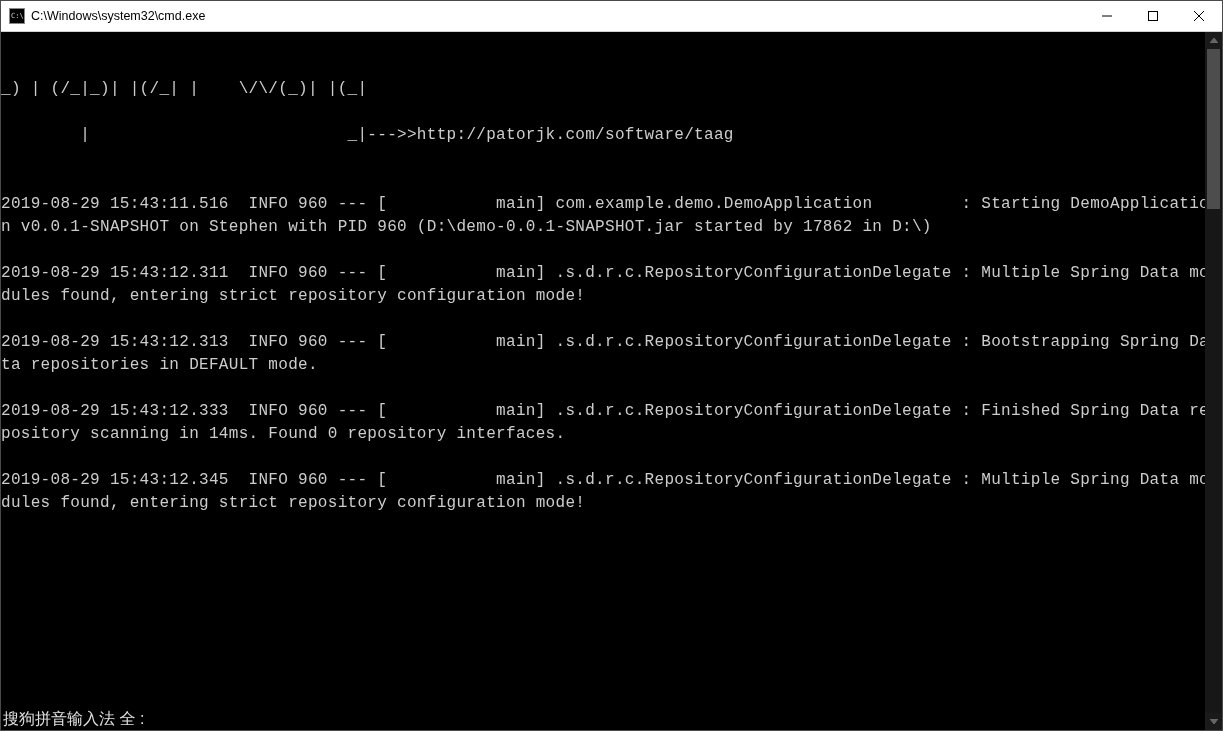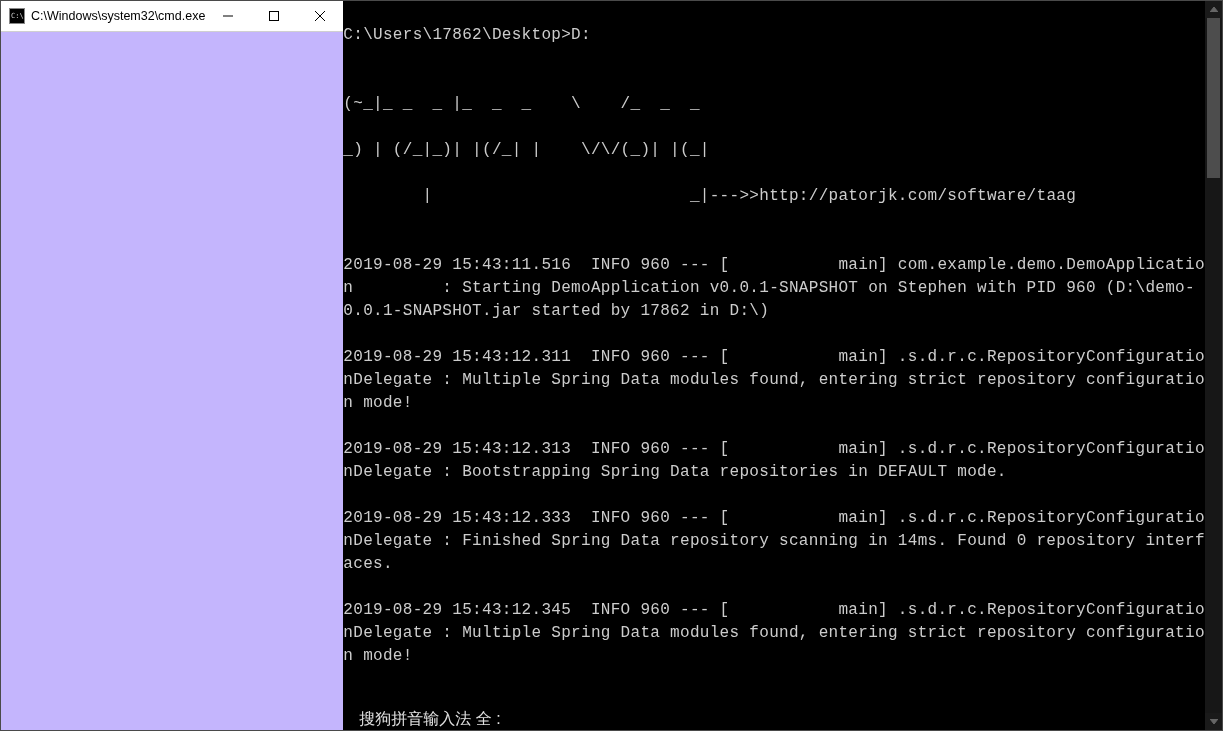--- a/index.html
+++ b/index.html
@@ -1,33 +1,33 @@
 <!DOCTYPE html>
 <html><head>
 <meta charset="utf-8">
 <style>
   * { margin: 0; padding: 0; box-sizing: border-box; }
   html, body { width: 1223px; height: 731px; overflow: hidden; font-family: "Segoe UI", Tahoma, sans-serif; }
-  .window { width: 1223px; height: 731px; background: #c4b5fd; border: 1px solid #4a4a4a; display: flex; flex-direction: row; }
+  .window { width: 1223px; height: 731px; background: #bef264; border: 1px solid #4a4a4a; display: flex; flex-direction: column; }
   .titlebar { height: 31px; background: #ffffff; display: flex; align-items: center; border-bottom: 1px solid #d0d0d0; }
   .titlebar-icon { width: 16px; height: 16px; margin: 0 6px 0 8px; background: #000; position: relative; display: inline-block; }
   .titlebar-icon::after { content: "C:\\"; color: #ccc; font-size: 7px; position: absolute; top: 3px; left: 1px; font-family: Consolas, monospace; }
   .titlebar-icon { border: 1px solid #888; }
   .titlebar-text { flex: 1; font-size: 12.5px; color: #000; }
   .win-controls { display: flex; height: 100%; }
   .win-btn { width: 46px; height: 100%; display: flex; align-items: center; justify-content: center; background: #fff; }
   .win-btn svg { stroke: #000; fill: none; }
   .console { flex: 1; background: #000; position: relative; overflow: hidden; }
   .console-inner { padding: 0 8px 0 0; color: #ccc; font-family: "NSimSun","SimSun","Consolas","Courier New",monospace; font-size: 16px; line-height: 23px; white-space: pre-wrap; word-break: break-all; letter-spacing: 0.3px; }
   .scrollbar { position: absolute; right: 0; top: 0; width: 17px; height: 100%; background: #1a1a1a; display: flex; flex-direction: column; }
   .sb-arrow { height: 17px; background: #1a1a1a; display:flex;align-items:center;justify-content:center; }
   .sb-arrow svg { stroke:#666;fill:#666; }
   .sb-track { flex:1; background:#171717; position:relative; }
   .sb-thumb { position:absolute; top:0; left:2px; right:2px; height:160px; background:#4d4d4d; }
-  .ime { position:absolute; left:0; bottom:0; font-family:"Microsoft YaHei","SimSun",sans-serif; font-size:16px; color:#e0e0e0; padding-left:16px; }
+  .ime { position:absolute; left:0; bottom:0; font-family:"Microsoft YaHei","SimSun",sans-serif; font-size:16px; color:#e0e0e0; padding-left:2px; }
 </style>
 </head>
 <body>
 
 <div class="window">
 
   <div class="titlebar">
     <span class="titlebar-icon"></span>
     <span class="titlebar-text">C:\Windows\system32\cmd.exe</span>
     <div class="win-controls">
@@ -45,23 +45,21 @@
         <svg width="10" height="10">
             <line x1="0" y1="0" x2="10" y2="10" stroke-width="1"></line>
             <line x1="10" y1="0" x2="0" y2="10" stroke-width="1"></line>
           </svg>
       </div>
     </div>
   </div>
 
   <div class="console">
     <div class="console-inner">
-<div>C:\Users\17862\Desktop&gt;D:</div>
 <div></div>
-<div>(~_|_ _  _ |_  _  _    \    /_  _  _</div>
 <div>_) | (/_|_)| |(/_| |    \/\/(_)| |(_|</div>
 <div>        |                          _|---&gt;&gt;http://patorjk.com/software/taag</div>
 <div></div>
 <div>2019-08-29 15:43:11.516  INFO 960 --- [           main] com.example.demo.DemoApplication         : Starting DemoApplication v0.0.1-SNAPSHOT on Stephen with PID 960 (D:\demo-0.0.1-SNAPSHOT.jar started by 17862 in D:\)</div>
 <div>2019-08-29 15:43:12.311  INFO 960 --- [           main] .s.d.r.c.RepositoryConfigurationDelegate : Multiple Spring Data modules found, entering strict repository configuration mode!</div>
 <div>2019-08-29 15:43:12.313  INFO 960 --- [           main] .s.d.r.c.RepositoryConfigurationDelegate : Bootstrapping Spring Data repositories in DEFAULT mode.</div>
 <div>2019-08-29 15:43:12.333  INFO 960 --- [           main] .s.d.r.c.RepositoryConfigurationDelegate : Finished Spring Data repository scanning in 14ms. Found 0 repository interfaces.</div>
 <div>2019-08-29 15:43:12.345  INFO 960 --- [           main] .s.d.r.c.RepositoryConfigurationDelegate : Multiple Spring Data modules found, entering strict repository configuration mode!</div>
 
 

